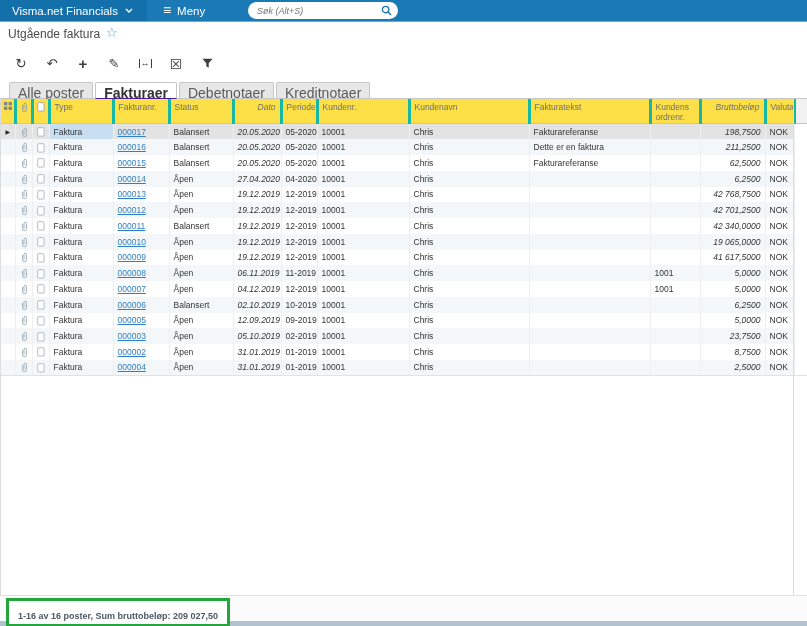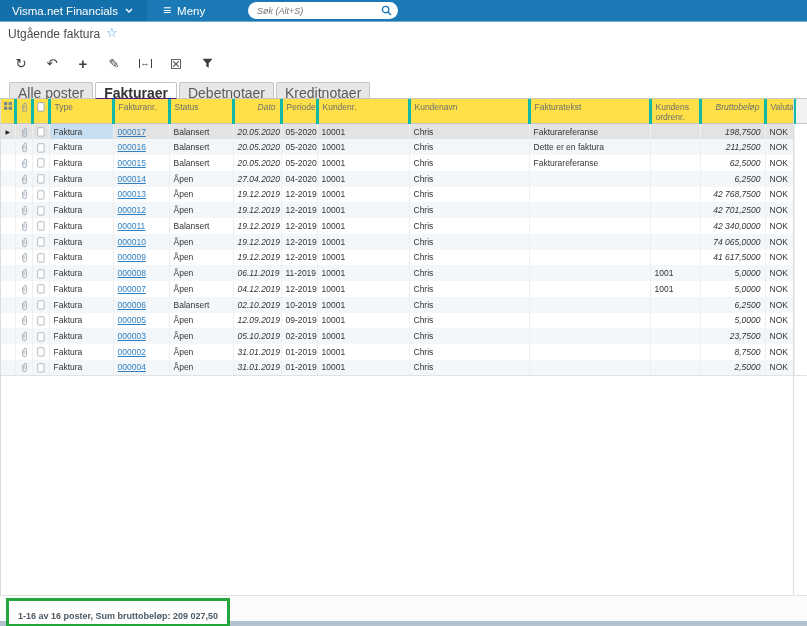--- a/index.html
+++ b/index.html
@@ -372,21 +372,21 @@
         </td>
         <td class="c-type">Faktura</td>
         <td><a class="inv-link">000010</a></td>
         <td>Åpen</td>
         <td class="r">19.12.2019</td>
         <td>12-2019</td>
         <td>10001</td>
         <td>Chris</td>
         <td></td>
         <td></td>
-        <td class="r">74 065,0000</td>
+        <td class="r">19 065,0000</td>
         <td>NOK</td>
         <td class="c-gutter"></td>
       </tr>
 
       <tr>
         <td class="c-ind"></td>
         <td class="c-icn">
           <svg width="8" height="11" viewBox="0 0 8 11">
                 <path d="M2.6 3 v4.8 a1.9 1.9 0 0 0 3.8 0 V2.4 a1.2 1.2 0 0 0 -2.4 0 V7.4" fill="none" stroke="#9aa7b2" stroke-width="0.9"></path>
               </svg>

